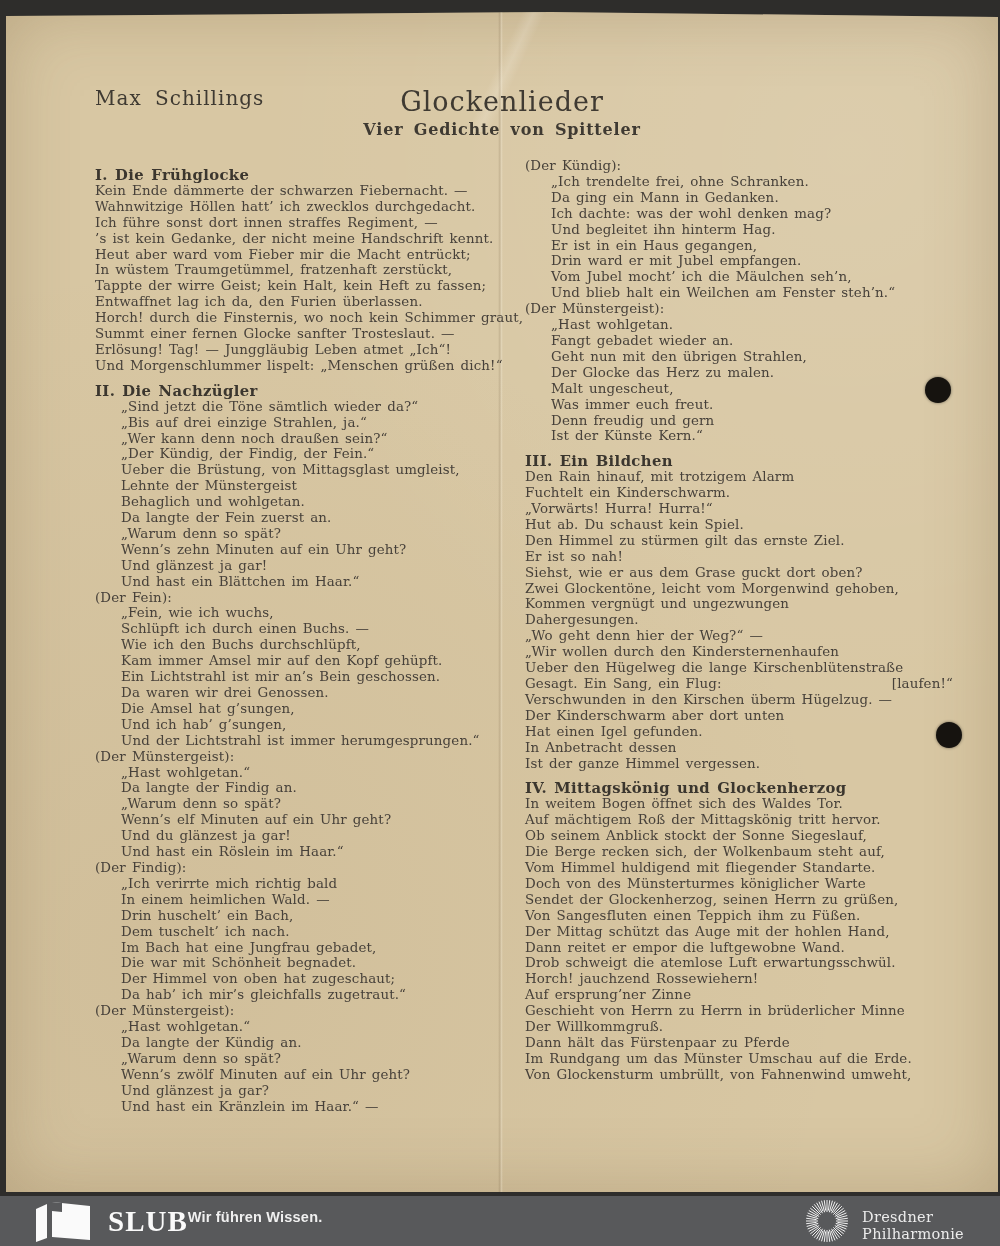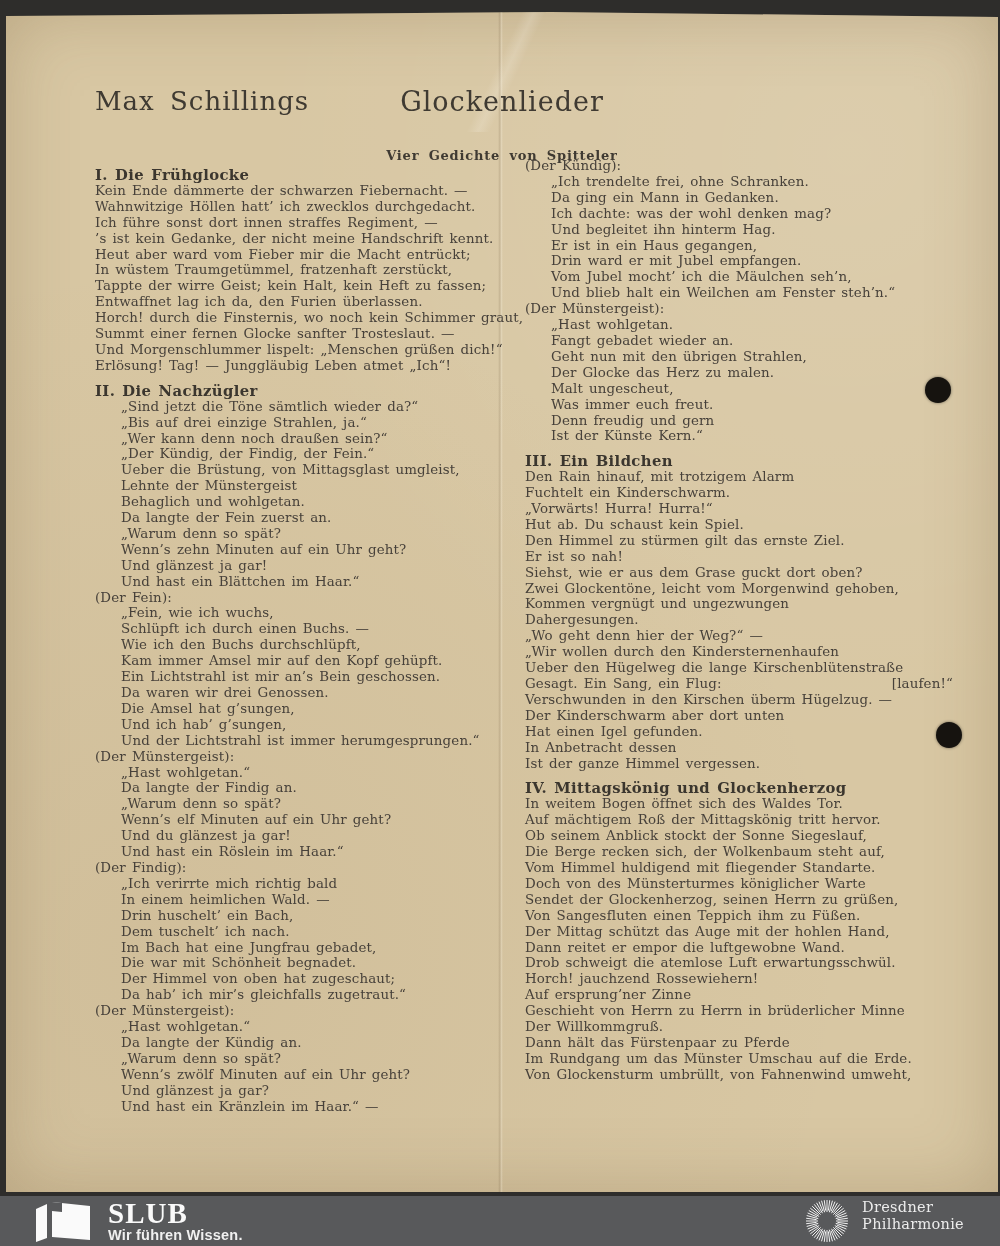--- a/index.html
+++ b/index.html
@@ -22,29 +22,29 @@
     position:absolute;top:0;bottom:0;left:492px;width:5px;
     background:linear-gradient(90deg, transparent, rgba(90,70,45,.18) 40%, rgba(255,250,238,.28) 62%, transparent);
   }
   .crease-diag{
     position:absolute;left:380px;top:0;width:240px;height:120px;
     background:linear-gradient(115deg, transparent 46%, rgba(255,252,244,.18) 50%, transparent 54%);
     pointer-events:none;
   }
   .composer{
     position:absolute;left:89px;top:74px;
-    font-size:26px;letter-spacing:1px;word-spacing:6px;color:#3f3a32;
+    font-size:20px;letter-spacing:1px;word-spacing:6px;color:#3f3a32;
   }
   .title{
     position:absolute;left:0;width:100%;top:74px;text-align:center;
     font-size:27px;letter-spacing:1px;color:#3f3a32;
   }
   .subtitle{
     position:absolute;left:0;width:100%;top:108px;text-align:center;
-    font-size:13px;font-weight:bold;letter-spacing:.8px;word-spacing:4px;color:#3f3a32;margin-top:28px;
+    font-size:16px;font-weight:bold;letter-spacing:.8px;word-spacing:4px;color:#3f3a32;
   }
   .col{position:absolute;top:146px;}
   .col-left{left:89px;width:412px;}
   .col-right{left:519px;width:428px;}
   .ln{
     font-size:13.4px;line-height:15.9px;min-height:15.9px;
     white-space:nowrap;word-spacing:1.6px;letter-spacing:.15px;
   }
   .hd{
     font-weight:bold;font-size:14.8px;margin-top:9px;letter-spacing:.4px;
@@ -58,31 +58,31 @@
   }
   .footer{
     position:absolute;left:0;right:0;bottom:0;height:50px;
     background:#58595b;
     font-family:"Liberation Sans", sans-serif;
   }
   .slub-block{
     position:absolute;left:34px;top:4px;height:42px;
     display:flex;align-items:center;gap:16px;
   }
-  .slub-text{display:flex;flex-direction:column;justify-content:center;}
+  .slub-text{display:flex;flex-direction:row;justify-content:center;}
   .slub-wordmark{
     font-family:"Liberation Serif", serif;font-weight:bold;
     font-size:29px;line-height:26px;color:#fafafa;letter-spacing:1px;
   }
   .slub-tagline{
     font-size:14.5px;font-weight:bold;color:#f0f0f0;margin-top:1px;letter-spacing:.2px;
   }
   .dp-block{
     position:absolute;right:36px;top:3px;height:44px;
-    display:flex;align-items:flex-start;gap:13px;
+    display:flex;align-items:flex-end;gap:13px;
   }
   .dp-text{
     font-family:"DejaVu Serif", serif;font-size:14.5px;line-height:17px;
     color:#ececec;letter-spacing:.3px;
   }
   #starburst line{stroke:#f2f2f2;stroke-width:1;}
   .book-icon{display:block;}
 </style>
 </head>
 <body>
@@ -100,22 +100,22 @@
       <div class="ln">Kein Ende dämmerte der schwarzen Fiebernacht. —</div>
       <div class="ln">Wahnwitzige Höllen hatt’ ich zwecklos durchgedacht.</div>
       <div class="ln">Ich führe sonst dort innen straffes Regiment, —</div>
       <div class="ln">’s ist kein Gedanke, der nicht meine Handschrift kennt.</div>
       <div class="ln">Heut aber ward vom Fieber mir die Macht entrückt;</div>
       <div class="ln">In wüstem Traumgetümmel, fratzenhaft zerstückt,</div>
       <div class="ln">Tappte der wirre Geist; kein Halt, kein Heft zu fassen;</div>
       <div class="ln">Entwaffnet lag ich da, den Furien überlassen.</div>
       <div class="ln">Horch! durch die Finsternis, wo noch kein Schimmer graut,</div>
       <div class="ln">Summt einer fernen Glocke sanfter Trosteslaut. —</div>
+      <div class="ln">Erlösung! Tag! — Junggläubig Leben atmet „Ich“!</div>
       <div class="ln">Und Morgenschlummer lispelt: „Menschen grüßen dich!“</div>
-      <div class="ln">Erlösung! Tag! — Junggläubig Leben atmet „Ich“!</div>
       <div class="ln hd">II. Die Nachzügler</div>
       <div class="ln ind">„Sind jetzt die Töne sämtlich wieder da?“</div>
       <div class="ln ind">„Bis auf drei einzige Strahlen, ja.“</div>
       <div class="ln ind">„Wer kann denn noch draußen sein?“</div>
       <div class="ln ind">„Der Kündig, der Findig, der Fein.“</div>
       <div class="ln ind">Ueber die Brüstung, von Mittagsglast umgleist,</div>
       <div class="ln ind">Lehnte der Münstergeist</div>
       <div class="ln ind">Behaglich und wohlgetan.</div>
       <div class="ln ind">Da langte der Fein zuerst an.</div>
       <div class="ln ind">„Warum denn so spät?</div>

